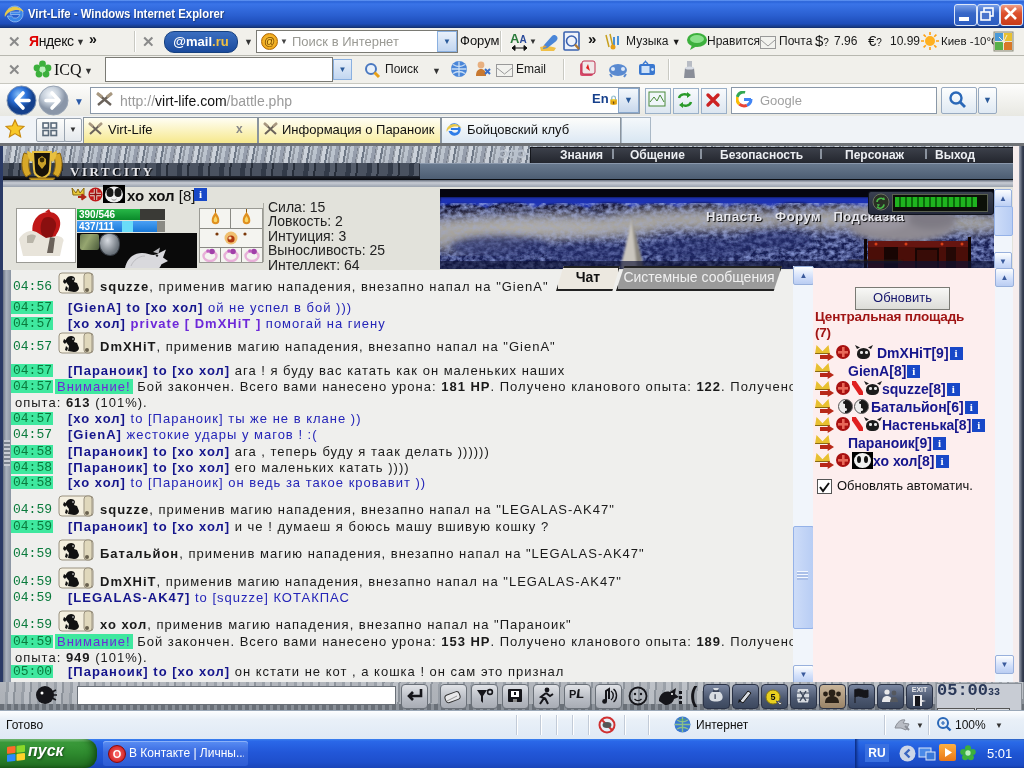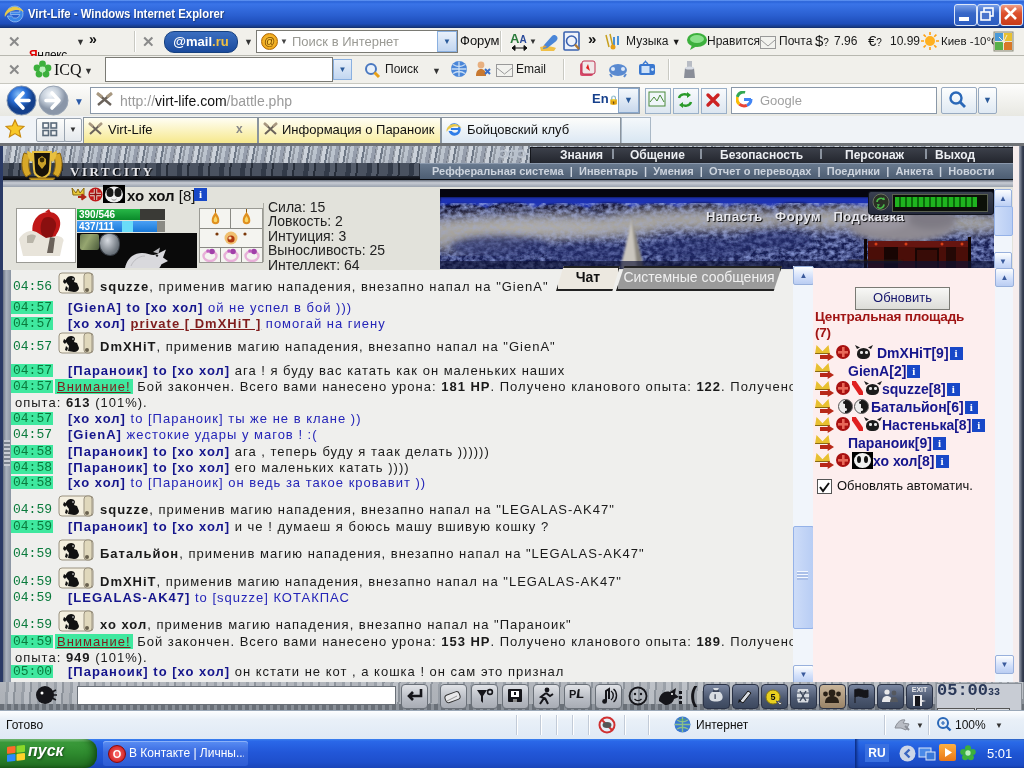--- a/index.html
+++ b/index.html
@@ -27,21 +27,21 @@
 .menu2{top:19px;font-size:11px;font-weight:bold;color:#cdd4de;white-space:nowrap;letter-spacing:0;}
 #bscene{left:440px;top:2px;width:554px;height:80px;background:#0a0a28;overflow:hidden;}
 
 #chat{left:11px;top:270px;width:782px;height:412px;background:#EFEFED;font-size:13px;overflow:hidden;white-space:nowrap;letter-spacing:1px;}
 #sidebar{left:813px;top:268px;width:182px;height:414px;background:#FDEEEE;overflow:hidden;}
 .ln{position:absolute;left:0;height:16px;line-height:16px;color:#1a1a1a;}
 .ts{position:absolute;left:2px;top:1px;width:40px;height:13px;line-height:13px;font-family:"Liberation Mono",monospace;font-size:13px;color:#0a7a3c;letter-spacing:0;}
 .tsg{background:#3FE89F;left:0;padding-left:2px;width:40px;}
 .nm{font-weight:bold;color:#15158C;padding-left:11px;}
 .bl{color:#2525B8;}
-.warn{color:#7f1d1d;text-decoration:underline;}
+.warn{color:#6d28d9;}
 .msg{position:absolute;left:46px;top:0;}
 .bicon{position:absolute;top:-7px;width:38px;height:23px;}
 .sb-btn{position:absolute;width:19px;height:17px;background:linear-gradient(#fdfefe,#d0defa 60%,#bacdf2);border:1px solid #98b0dc;border-radius:2px;text-align:center;color:#3a5a9c;font-size:8px;line-height:17px;}
 .scroll-trough{background:#f1f5fb;}
 .srow{position:absolute;left:2px;height:18px;white-space:nowrap;}
 .sname{font-weight:bold;color:#15158C;font-size:14px;}
 .iinfo{display:inline-block;width:13px;height:13px;background:#1848c8;color:#fff;font-size:11px;font-weight:bold;text-align:center;line-height:13px;font-family:"Liberation Serif",serif;vertical-align:1px;margin-left:1px;}
 .icn-a{display:inline-block;width:20px;height:16px;vertical-align:-3px;position:relative;}
 .icn-a i{position:absolute;left:0;top:0;width:15px;height:8px;background:#e8c030;clip-path:polygon(0 100%,10% 0,50% 70%,90% 0,100% 100%);border-bottom:1px solid #8a6a10;}
 .icn-a b{position:absolute;left:5px;top:8px;width:14px;height:8px;background:#b82818;clip-path:polygon(0 25%,55% 25%,55% 0,100% 50%,55% 100%,55% 75%,0 75%);}
@@ -85,21 +85,21 @@
   </div>
 <div class="abs tbtn" style="left:977px;background:linear-gradient(#7aa0e8,#3868c8 40%,#2c5cc0)"><svg width="19" height="18">
       <rect x="6" y="3" width="9" height="8" fill="none" stroke="#fff" stroke-width="1.6"></rect>
       <rect x="3" y="7" width="9" height="8" fill="#4a74cc" stroke="#fff" stroke-width="1.6"></rect>
     </svg></div>
 <div class="abs tbtn" style="left:1000px;background:linear-gradient(#f0a088,#dd5230 40%,#c83b18)"><svg width="19" height="18">
       <path d="M4 3l11 11M15 3L4 14" stroke="#fff" stroke-width="2.6"></path>
     </svg></div>
 <div class="abs" id="ybar">
  <div class="abs xicon" style="left:8px;top:5px">✕</div>
- <div class="abs" style="left:29px;top:20px;font-size:12px;letter-spacing:-0.4px"><span style="color:#e00000;font-weight:bold">Я</span><span style="color:#111">ндекс</span></div>
+ <div class="abs" style="left:29px;top:5px;font-size:14px;letter-spacing:-0.4px"><span style="color:#e00000;font-weight:bold">Я</span><span style="color:#111">ндекс</span></div>
  <div class="abs" style="left:76px;top:9px;font-size:9px;color:#333">▼</div>
  <div class="abs" style="left:89px;top:3px;font-size:14px;color:#111;font-weight:bold">»</div>
  <div class="abs tsep" style="left:134px"></div>
  <div class="abs xicon" style="left:142px;top:5px">✕</div>
  <div class="abs" style="left:164px;top:3px;width:72px;height:20px;border-radius:10px;background:linear-gradient(#3a6ec0,#1a4a9c);border:1px solid #16407f;color:#fff;font-size:13px;font-weight:bold;text-align:center;line-height:20px">@mail<span style="color:#f0c040">.ru</span></div>
  <div class="abs" style="left:244px;top:9px;font-size:9px;color:#333">▼</div>
  <div class="abs" style="left:256px;top:2px;width:200px;height:21px;background:#fff;border:1px solid #7a7a74"></div>
  <div class="abs" style="left:261px;top:5px;width:15px;height:15px;border-radius:50%;background:radial-gradient(#ffd24a,#e8960a);border:1px solid #b06800;color:#7a4a00;font-size:11px;text-align:center;line-height:14px">@</div>
  <div class="abs" style="left:280px;top:9px;font-size:8px;color:#444">▼</div>
  <div class="abs" style="left:292px;top:6px;color:#9a9a94;font-size:13px">Поиск в Интернет</div>
@@ -343,21 +343,20 @@
     <div class="abs msep" style="left:925px"></div>
  <svg class="abs" style="left:498px;top:3px" width="32" height="11">
       <g fill="none" stroke="#b8c0cc" stroke-width="2">
         <ellipse cx="5" cy="5" rx="4" ry="3.2"></ellipse>
         <ellipse cx="14" cy="5" rx="4" ry="3.2"></ellipse>
         <ellipse cx="23" cy="5" rx="4" ry="3.2"></ellipse>
         <path d="M27 5h4"></path>
       </g>
     </svg>
  <div class="abs" style="left:420px;top:17px;width:604px;height:15px;background:linear-gradient(#68798e,#4d5d72);border-top:1px solid #8a98ac"></div>
- <div class="abs menu2" style="left:432px">Рефферальная система&nbsp; | &nbsp;Инвентарь&nbsp; | &nbsp;Умения&nbsp; | &nbsp;Отчет о переводах&nbsp; | &nbsp;Поединки&nbsp; | &nbsp;Анкета&nbsp; | &nbsp;Новости</div>
 </div>
 <div class="abs" style="left:0;top:180px;width:1024px;height:7px;background:linear-gradient(#6a7280,#c8ccd4 40%,#9aa2ae)"></div>
 <div class="abs" id="content">
 
  <svg class="abs" style="left:70px;top:-1px" width="18" height="16">
       <path d="M2 2l4 5 2-4 2 4 4-5v7H3z" fill="#e8c838" stroke="#8a6a10"></path>
       <path d="M8 11h6m-2.6-2.6l3.6 2.6-3.6 2.6" stroke="#b02818" stroke-width="2.2" fill="none"></path>
     </svg>
  <svg class="abs" style="left:88px;top:0" width="15" height="15">
       <circle cx="7.5" cy="7.5" r="7" fill="#c01818"></circle>
@@ -691,21 +690,21 @@
 <div class="abs scroll-trough" style="left:793px;top:266px;width:20px;height:416px"></div>
 <div class="abs sb-btn" style="left:793px;top:266px">▲</div>
 <div class="abs sb-btn" style="left:793px;top:665px">▼</div>
 <div class="abs" style="left:793px;top:526px;width:19px;height:101px;background:linear-gradient(90deg,#cddcf8,#b8cdf4);border:1px solid #95b2e8;border-radius:2px"></div>
 <div class="abs" style="left:797px;top:571px;width:11px;height:9px;background:repeating-linear-gradient(#f4f8fe 0 1px,#aabfe8 1px 3px)"></div>
 
 <div class="abs" id="sidebar">
  <div class="abs" style="left:42px;top:19px;width:93px;height:21px;background:linear-gradient(#f8f8f6,#dcdcd8);border:1px solid #7a7a74;text-align:center;font-size:13px;color:#15156c;line-height:20px">Обновить</div>
  <div class="abs" style="left:2px;top:41px;font-size:13.5px;font-weight:bold;color:#A01414;line-height:15.5px;letter-spacing:-0.2px">Центральная площадь<br>(7)</div>
  <div class="srow" style="top:76px"><span class="icn-a"><i></i><b></b></span><span class="icn-c"></span><span style="margin-left:3px"><span class="av-skull"><i></i><b></b></span></span><span class="sname" style="margin-left:4px">DmXHiT[9]</span><span class="iinfo">i</span></div>
- <div class="srow" style="top:94px"><span class="icn-a"><i></i><b></b></span><span class="sname" style="margin-left:13px">GienA[2]</span><span class="iinfo">i</span></div>
+ <div class="srow" style="top:94px"><span class="icn-a"><i></i><b></b></span><span class="sname" style="margin-left:13px">GienA[8]</span><span class="iinfo">i</span></div>
  <div class="srow" style="top:112px"><span class="icn-a"><i></i><b></b></span><span class="icn-c"></span><span class="icn-s"></span><span class="av-skull"><i></i><b></b></span><span class="sname">squzze[8]</span><span class="iinfo">i</span></div>
  <div class="srow" style="top:130px"><span class="icn-a"><i></i><b></b></span><span class="av-yy" style="margin-left:2px"></span><span class="av-yy"></span><span class="sname" style="margin-left:2px">Батальйон[6]</span><span class="iinfo">i</span></div>
  <div class="srow" style="top:148px"><span class="icn-a"><i></i><b></b></span><span class="icn-c"></span><span class="icn-s"></span><span class="av-skull"><i></i><b></b></span><span class="sname">Настенька[8]</span><span class="iinfo">i</span></div>
  <div class="srow" style="top:166px"><span class="icn-a"><i></i><b></b></span><span class="sname" style="margin-left:13px">Параноик[9]</span><span class="iinfo">i</span></div>
  <div class="srow" style="top:184px"><span class="icn-a"><i></i><b></b></span><span class="icn-c"></span><span class="av-panda"></span><span class="sname">хо хол[8]</span><span class="iinfo">i</span></div>
  <div class="abs" style="left:4px;top:211px;width:13px;height:13px;background:#fff;border:1px solid #555"><svg width="13" height="13">
         <path d="M2 6l3 4 6-8" stroke="#111" fill="none" stroke-width="2"></path>
       </svg></div>
  <div class="abs" style="left:24px;top:210px;font-size:13px;color:#111">Обновлять автоматич.</div>
 </div>

